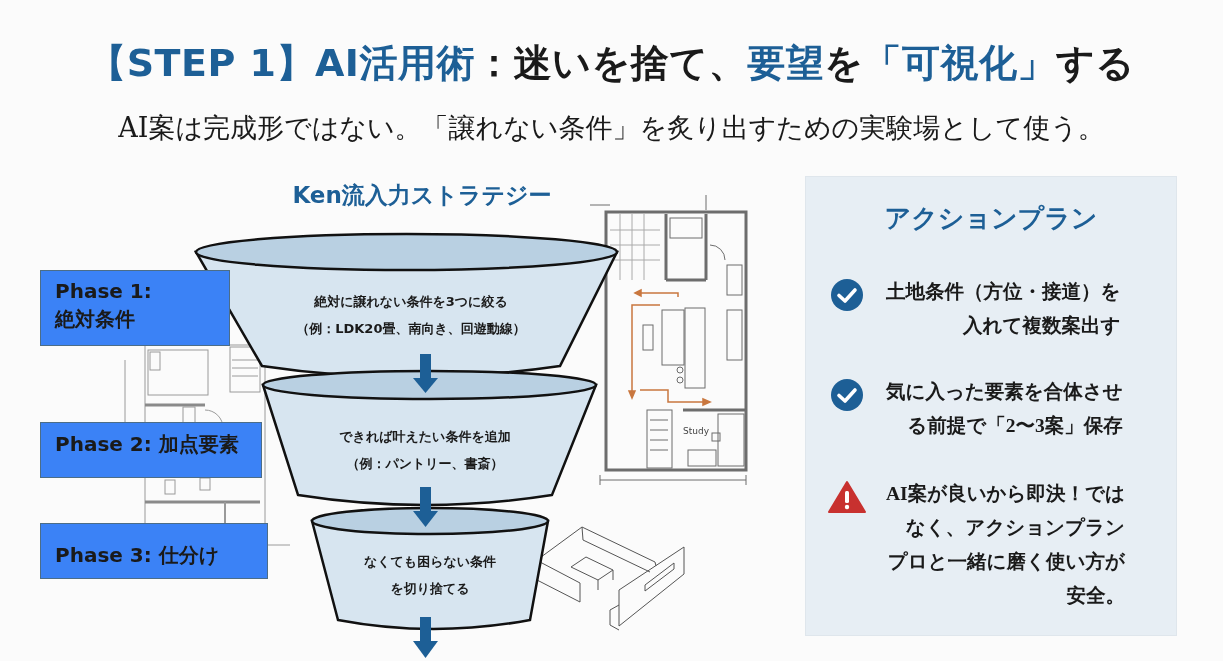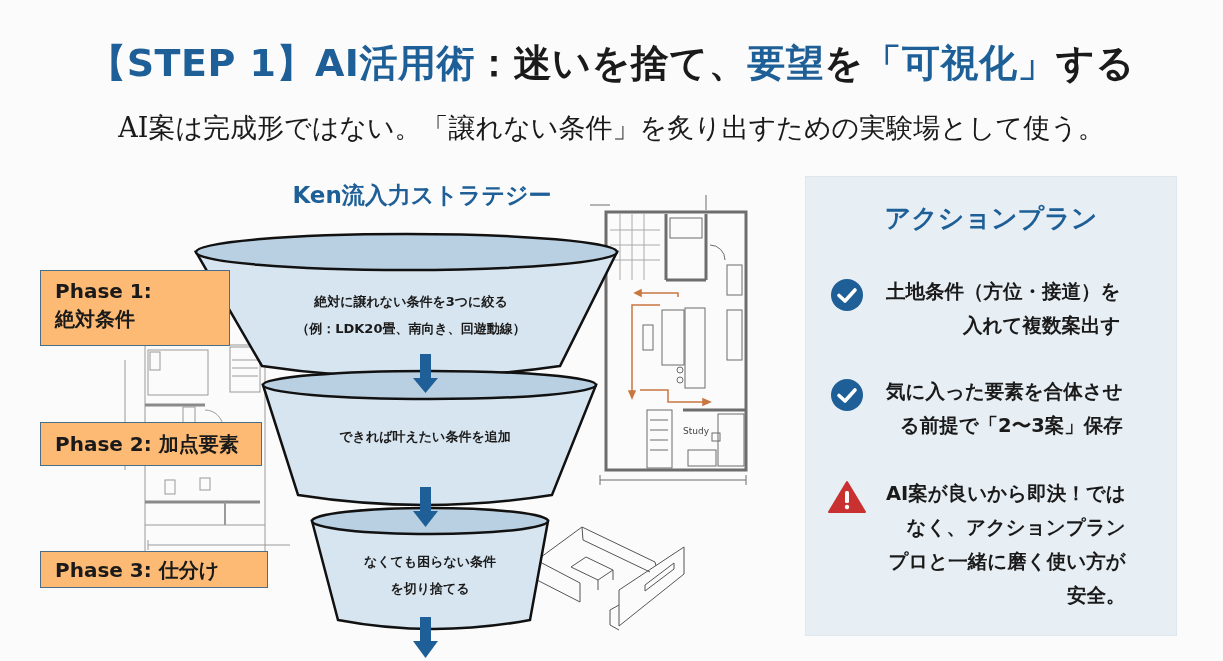--- a/index.html
+++ b/index.html
@@ -19,31 +19,31 @@
     position:absolute; left:0; top:110px; width:1223px; text-align:center;
     font-family:"DejaVu Serif", "Liberation Serif", serif;
     font-size:27px; color:#1a1a1a; white-space:nowrap;
   }
   .strategy-title {
     position:absolute; left:262px; top:180px; width:320px; text-align:center;
     font-size:23px; font-weight:bold; color:#1d5f96; white-space:nowrap;
   }
   svg.bg { position:absolute; left:0; top:0; }
   .phase-box {
-    position:absolute; background:#fdba74; border:1.5px solid #4c6d87;
+    position:absolute; background:#3b82f6; border:1.5px solid #4c6d87;
     font-weight:bold; font-size:20px; color:#1a1a1a; box-sizing:border-box;
     padding:6px 14px; line-height:28px;
   }
   .funnel-text {
     position:absolute; text-align:center; font-weight:bold; font-size:13px;
     line-height:27px; color:#1a1a1a; white-space:nowrap;
   }
   .panel {
     position:absolute; left:805px; top:176px; width:372px; height:460px;
-    background:#e7eef4; border:1px solid #dfe6ec; box-sizing:border-box;
+    background:#e7eef4; border:1px solid #dfe6ec; box-sizing:border-box;font-family:Liberation Serif, serif;
   }
   .panel-title {
     position:absolute; left:0; top:24px; width:100%; text-align:center;
     font-size:26px; font-weight:bold; color:#1d5f96;
   }
   .action-item { position:absolute; left:24px; width:330px;text-align:right; }
   .action-item .icon { position:absolute; left:0; top:3px; width:34px; height:34px; }
   .action-item .text {
     position:absolute; left:56px; top:0; font-weight:bold; font-size:19.5px;
     line-height:34px; color:#1a1a1a; white-space:nowrap;
@@ -170,29 +170,30 @@
 </svg>
 
 <div class="study-label" style="left:683px; top:426px;">Study</div>
 
 <div class="strategy-title">Ken流入力ストラテジー</div>
 
 <div class="phase-box" style="left:40px; top:270px; width:190px; height:76px;">
   <div>Phase 1:</div>
   <div>絶対条件</div>
 </div>
-<div class="phase-box" style="left:40px; top:422px; width:222px; height:44px; padding-top:7px;">Phase 2: 加点要素</div>
-<div class="phase-box" style="left:40px; top:551px; width:228px; height:37px; padding-top:4px;">Phase 3: 仕分け</div>
+<div class="phase-box" style="left:40px; top:422px; width:222px; height:56px; padding-top:7px;">Phase 2: 加点要素</div>
+<div class="phase-box" style="left:40px; top:523px; width:228px; height:56px; padding-top:17px;">Phase 3: 仕分け</div>
 
 <div class="funnel-text" style="left:236px; top:288px; width:350px;">
   <div>絶対に譲れない条件を3つに絞る</div>
   <div>（例：LDK20畳、南向き、回遊動線）</div>
 </div>
 <div class="funnel-text" style="left:275px; top:423px; width:300px;">
   <div>できれば叶えたい条件を追加</div>
+  <div>（例：パントリー、書斎）</div>
 </div>
 <div class="funnel-text" style="left:315px; top:548px; width:230px;">
   <div>なくても困らない条件</div>
   <div>を切り捨てる</div>
 </div>
 
 <div class="panel">
   <div class="panel-title">アクションプラン</div>
 
   <div class="action-item" style="top:98px; height:70px;">

